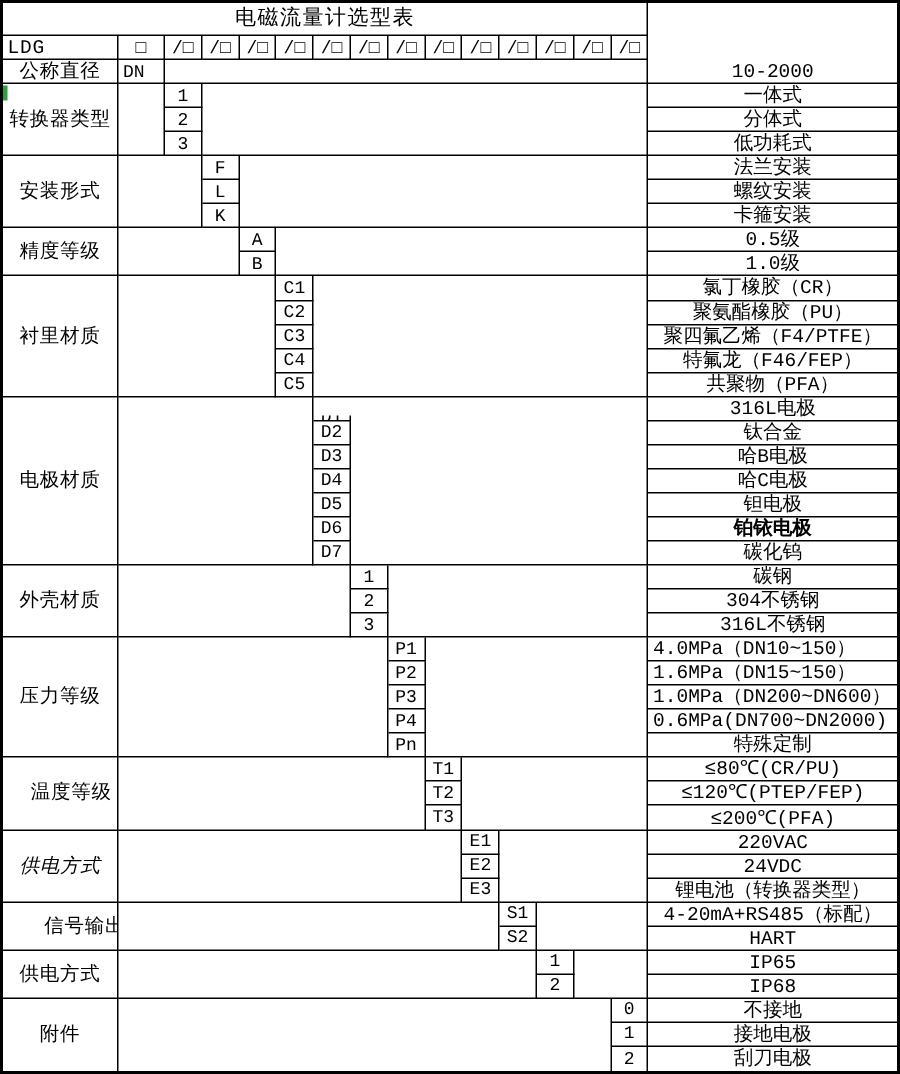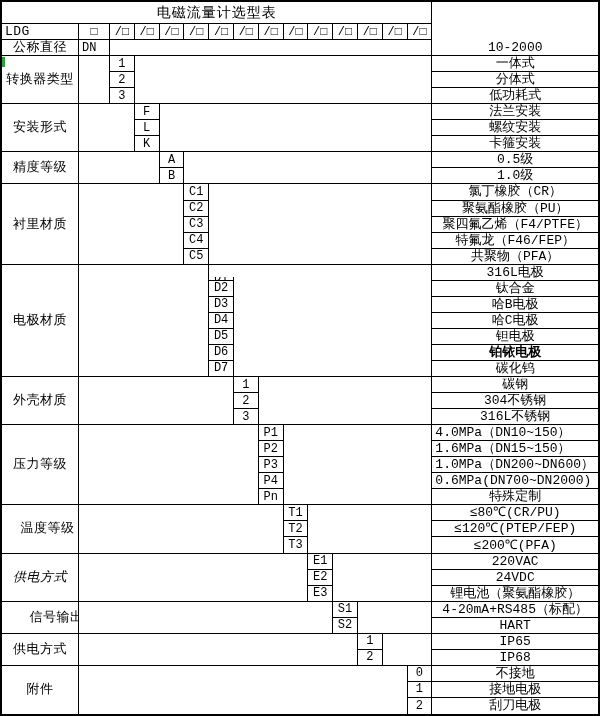--- a/index.html
+++ b/index.html
@@ -153,21 +153,21 @@
     <div class="cell desc-cell" style="grid-area: 33 / 16 / 34 / 17; border-right: none;">≤120℃(PTEP/FEP)</div>
     <div class="cell desc-cell" style="grid-area: 34 / 16 / 35 / 17; border-right: none;">≤200℃(PFA)</div>
     <div class="cell label-cell" style="grid-area: 35 / 1 / 38 / 2; font-style: italic;">供电方式</div>
     <div class="cell" style="grid-area: 35 / 2 / 38 / 11;"></div>
     <div class="cell code-cell" style="grid-area: 35 / 11 / 36 / 12;">E1</div>
     <div class="cell code-cell" style="grid-area: 36 / 11 / 37 / 12;">E2</div>
     <div class="cell code-cell" style="grid-area: 37 / 11 / 38 / 12;">E3</div>
     <div class="cell" style="grid-area: 35 / 12 / 38 / 16;"></div>
     <div class="cell desc-cell" style="grid-area: 35 / 16 / 36 / 17; border-right: none;">220VAC</div>
     <div class="cell desc-cell" style="grid-area: 36 / 16 / 37 / 17; border-right: none;">24VDC</div>
-    <div class="cell desc-cell" style="grid-area: 37 / 16 / 38 / 17; border-right: none;">锂电池（聚氨酯橡胶）</div>
+    <div class="cell desc-cell" style="grid-area: 37 / 16 / 38 / 17; border-right: none;">锂电池（转换器类型）</div>
     <div class="cell label-cell" style="grid-area: 38 / 1 / 40 / 2; padding-left: 33px;">信号输出</div>
     <div class="cell" style="grid-area: 38 / 2 / 40 / 12;"></div>
     <div class="cell code-cell" style="grid-area: 38 / 12 / 39 / 13;">S1</div>
     <div class="cell code-cell" style="grid-area: 39 / 12 / 40 / 13;">S2</div>
     <div class="cell" style="grid-area: 38 / 13 / 40 / 16;"></div>
     <div class="cell desc-cell" style="grid-area: 38 / 16 / 39 / 17; border-right: none;">4-20mA+RS485（标配）</div>
     <div class="cell desc-cell" style="grid-area: 39 / 16 / 40 / 17; border-right: none;">HART</div>
     <div class="cell label-cell" style="grid-area: 40 / 1 / 42 / 2;">供电方式</div>
     <div class="cell" style="grid-area: 40 / 2 / 42 / 13;"></div>
     <div class="cell code-cell" style="grid-area: 40 / 13 / 41 / 14;">1</div>

